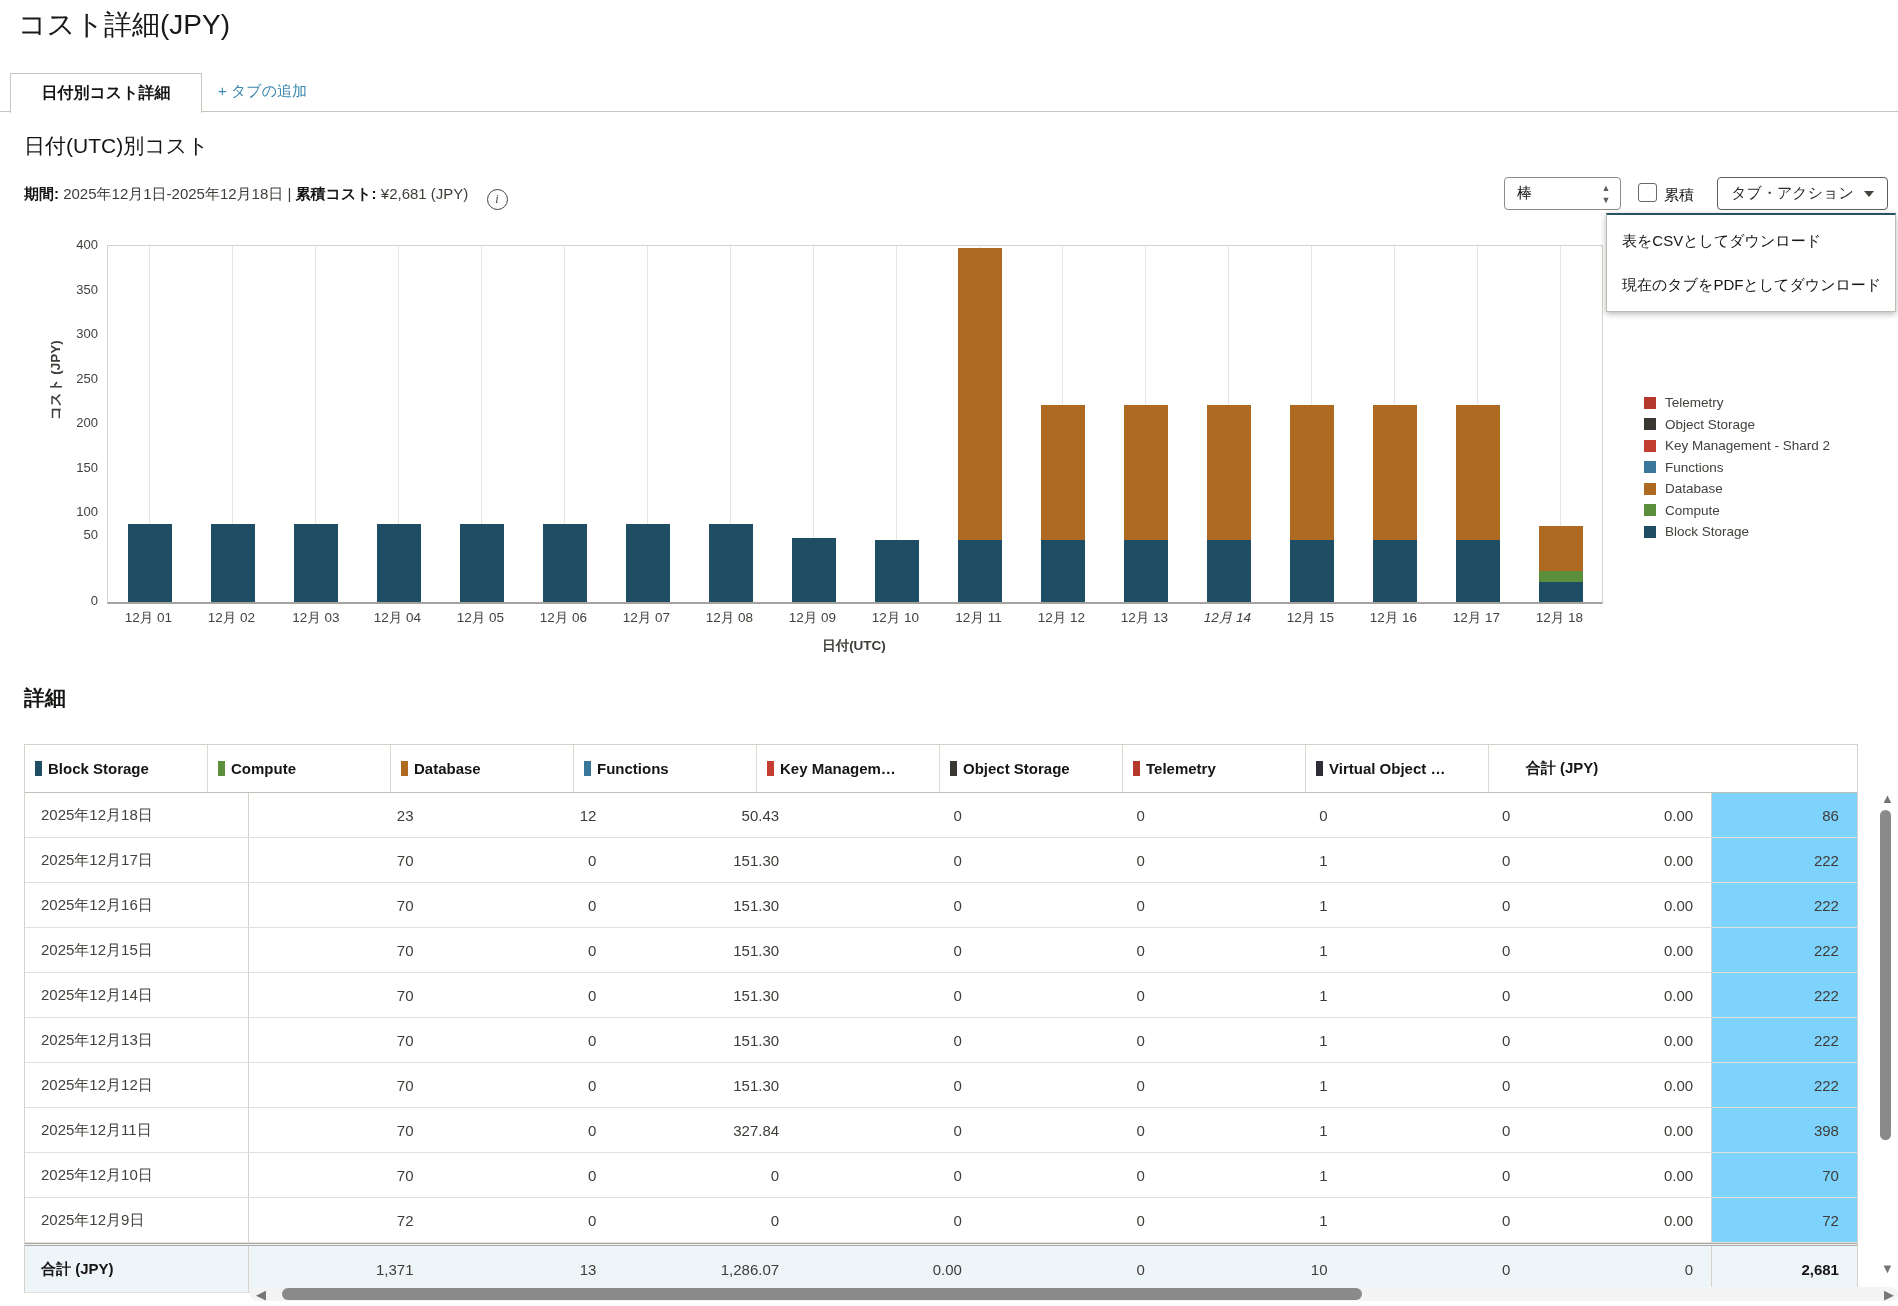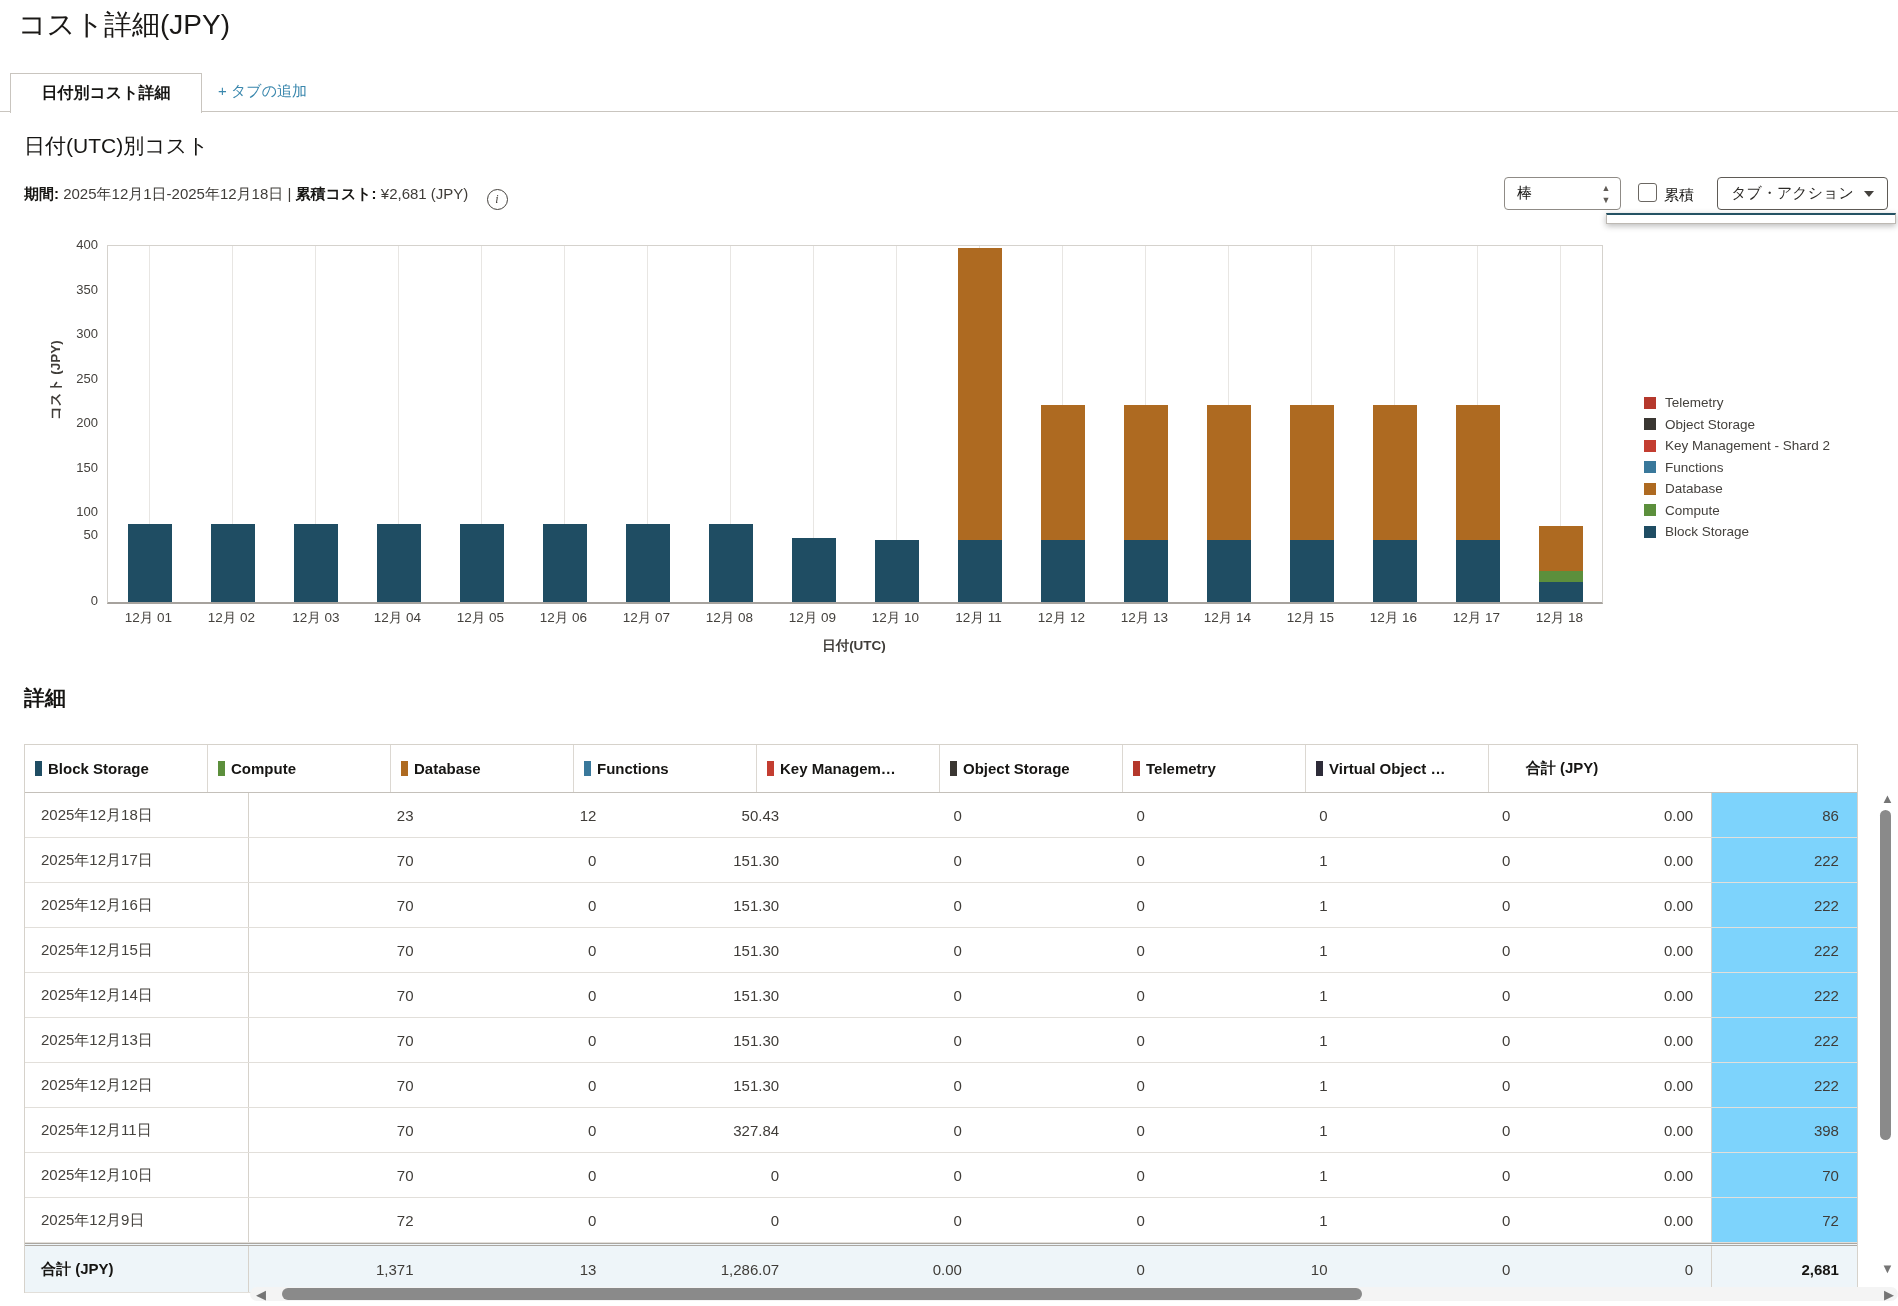--- a/index.html
+++ b/index.html
@@ -95,20 +95,22 @@
   <span class="spinner">▲<br>▼</span>
 </div>
 <div class="abs" id="stacked-checkbox"></div>
 <div class="abs" id="stacked-label">累積</div>
 <div class="abs" id="actions-button">
   <span>タブ・アクション</span>
   <span class="caret-down"></span>
 </div>
 
 <div class="abs" id="actions-menu">
+    <div class="menu-item">表をCSVとしてダウンロード</div>
+    <div class="menu-item">現在のタブをPDFとしてダウンロード</div>
   </div>
 
 <div class="abs" id="y-axis-title">コスト (JPY)</div>
 <div class="abs" id="plot-area">
     <div class="gridline" style="left: 41px;"></div>
     <div class="bar-stack" style="left: 19.5px; width: 44px;">
       <div class="bar-seg" style="height: 78.32px; background: rgb(31, 77, 99);"></div>
     </div>
     <div class="gridline" style="left: 124px;"></div>
     <div class="bar-stack" style="left: 102.5px; width: 44px;">
@@ -416,17 +418,17 @@
 <div class="abs x-tick" style="left: 352.5px; width: 90px;">12月 04</div>
 <div class="abs x-tick" style="left: 435.5px; width: 90px;">12月 05</div>
 <div class="abs x-tick" style="left: 518.5px; width: 90px;">12月 06</div>
 <div class="abs x-tick" style="left: 601.5px; width: 90px;">12月 07</div>
 <div class="abs x-tick" style="left: 684.5px; width: 90px;">12月 08</div>
 <div class="abs x-tick" style="left: 767.5px; width: 90px;">12月 09</div>
 <div class="abs x-tick" style="left: 850.5px; width: 90px;">12月 10</div>
 <div class="abs x-tick" style="left: 933.5px; width: 90px;">12月 11</div>
 <div class="abs x-tick" style="left: 1016.5px; width: 90px;">12月 12</div>
 <div class="abs x-tick" style="left: 1099.5px; width: 90px;">12月 13</div>
-<div class="abs x-tick" style="left: 1182.5px; width: 90px;">12月 14</div>
+<div class="abs x-tick" style="left: 1182.5px; width: 90px; font-style: italic;">12月 14</div>
 <div class="abs x-tick" style="left: 1265.5px; width: 90px;">12月 15</div>
 <div class="abs x-tick" style="left: 1348.5px; width: 90px;">12月 16</div>
 <div class="abs x-tick" style="left: 1431.5px; width: 90px;">12月 17</div>
 <div class="abs x-tick" style="left: 1514.5px; width: 90px;">12月 18</div>
 
 </body></html>

